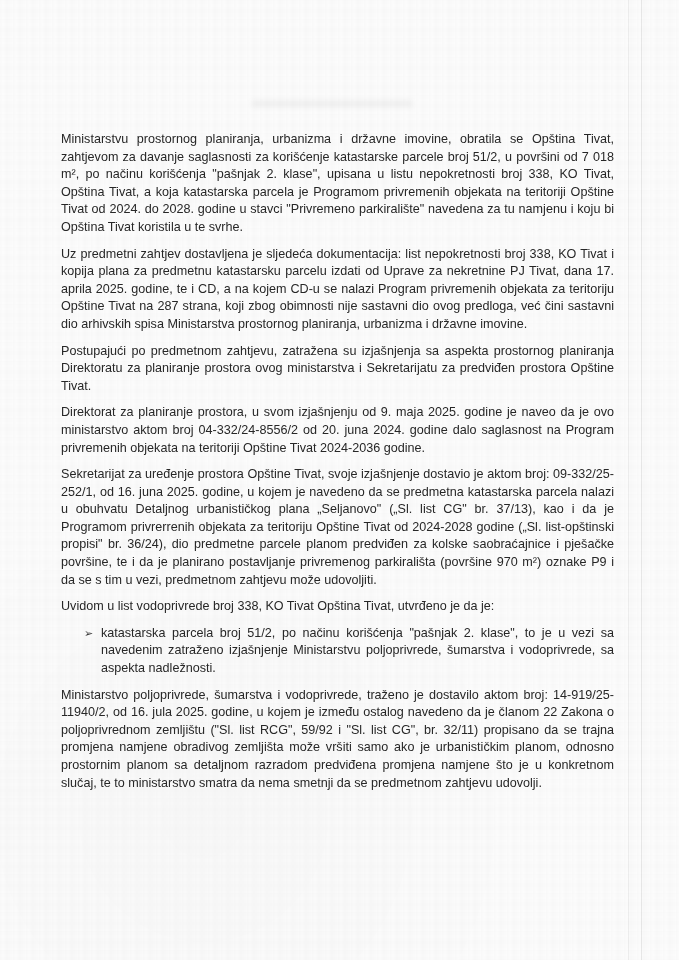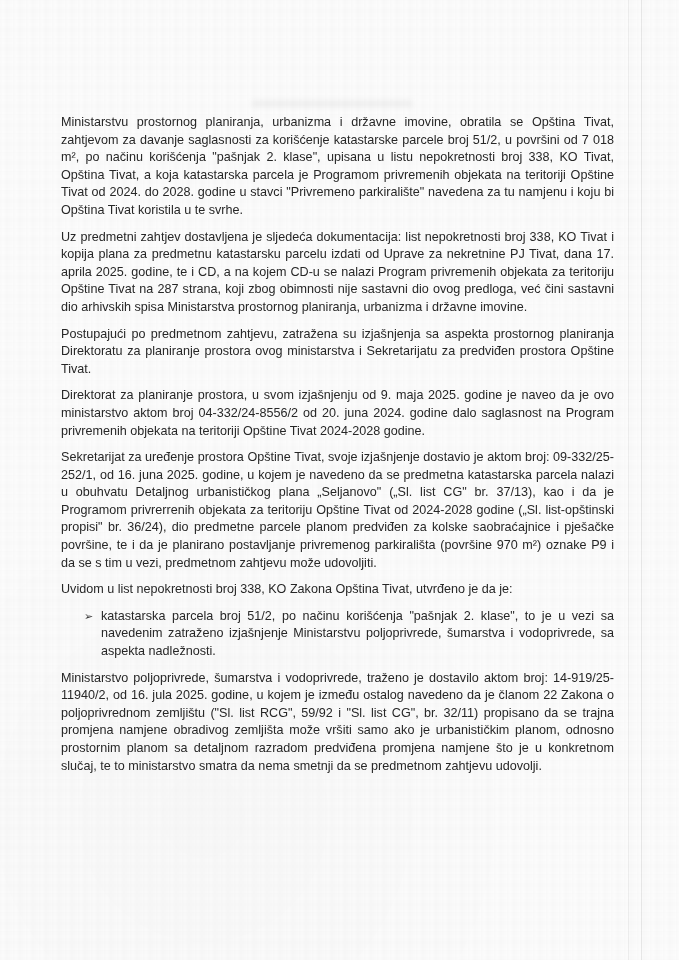--- a/index.html
+++ b/index.html
@@ -79,21 +79,21 @@
     top: 16px;
     width: 160px;
     height: 7px;
     background: rgba(0,0,0,0.045);
     filter: blur(2.6px);
   }
 
   .body-block {
     position: absolute;
     left: 61px;
-    top: 114px;
+    top: 131px;
     width: 553px;
   }
 
   p.para {
     margin: 0 0 9px 0;
     font-size: 12.6px;
     line-height: 17.6px;
     text-align: justify;
     text-justify: inter-word;
     color: #2a2a2a;
@@ -142,23 +142,23 @@
   <div class="faded-header">
     <div class="ghost-underlay"></div>
     <div class="ghost-text"></div>
   </div>
 
   <div class="body-block">
 
     <p class="para">Ministarstvu prostornog planiranja, urbanizma i državne imovine, obratila se Opština Tivat, zahtjevom za davanje saglasnosti za korišćenje katastarske parcele broj 51/2, u površini od 7 018 m², po načinu korišćenja "pašnjak 2. klase", upisana u listu nepokretnosti broj 338, KO Tivat, Opština Tivat, a koja katastarska parcela je Programom privremenih objekata na teritoriji Opštine Tivat od 2024. do 2028. godine u stavci "Privremeno parkiralište" navedena za tu namjenu i koju bi Opština Tivat koristila u te svrhe.</p>
     <p class="para">Uz predmetni zahtjev dostavljena je sljedeća dokumentacija: list nepokretnosti broj 338, KO Tivat i kopija plana za predmetnu katastarsku parcelu izdati od Uprave za nekretnine PJ Tivat, dana 17. aprila 2025. godine, te i CD, a na kojem CD-u se nalazi Program privremenih objekata za teritoriju Opštine Tivat na 287 strana, koji zbog obimnosti nije sastavni dio ovog predloga, već čini sastavni dio arhivskih spisa Ministarstva prostornog planiranja, urbanizma i državne imovine.</p>
     <p class="para">Postupajući po predmetnom zahtjevu, zatražena su izjašnjenja sa aspekta prostornog planiranja Direktoratu za planiranje prostora ovog ministarstva i Sekretarijatu za predviđen prostora Opštine Tivat.</p>
-    <p class="para">Direktorat za planiranje prostora, u svom izjašnjenju od 9. maja 2025. godine je naveo da je ovo ministarstvo aktom broj 04-332/24-8556/2 od 20. juna 2024. godine dalo saglasnost na Program privremenih objekata na teritoriji Opštine Tivat 2024-2028 godine.</p>
+    <p class="para">Direktorat za planiranje prostora, u svom izjašnjenju od 9. maja 2025. godine je naveo da je ovo ministarstvo aktom broj 04-332/24-8556/2 od 20. juna 2024. godine dalo saglasnost na Program privremenih objekata na teritoriji Opštine Tivat 2024-2036 godine.</p>
     <p class="para">Sekretarijat za uređenje prostora Opštine Tivat, svoje izjašnjenje dostavio je aktom broj: 09-332/25-252/1, od 16. juna 2025. godine, u kojem je navedeno da se predmetna katastarska parcela nalazi u obuhvatu Detaljnog urbanističkog plana „Seljanovo" („Sl. list CG" br. 37/13), kao i da je Programom privrerrenih objekata za teritoriju Opštine Tivat od 2024-2028 godine („Sl. list-opštinski propisi" br. 36/24), dio predmetne parcele planom predviđen za kolske saobraćajnice i pješačke površine, te i da je planirano postavljanje privremenog parkirališta (površine 970 m²) oznake P9 i da se s tim u vezi, predmetnom zahtjevu može udovoljiti.</p>
-    <p class="para">Uvidom u list nepokretnosti broj 338, KO Zakona Opština Tivat, utvrđeno je da je:</p>
+    <p class="para">Uvidom u list vodoprivrede broj 338, KO Tivat Opština Tivat, utvrđeno je da je:</p>
 
     <ul class="bullet-list">
       <li class="bullet-item">
         <span class="bullet-marker">➢</span>
         <span>katastarska parcela broj 51/2, po načinu korišćenja "pašnjak 2. klase", to je u vezi sa navedenim zatraženo izjašnjenje Ministarstvu poljoprivrede, šumarstva i vodoprivrede, sa aspekta nadležnosti.</span>
       </li>
     </ul>
 
     <p class="para">Ministarstvo poljoprivrede, šumarstva i vodoprivrede, traženo je dostavilo aktom broj: 14-919/25-11940/2, od 16. jula 2025. godine, u kojem je između ostalog navedeno da je članom 22 Zakona o poljoprivrednom zemljištu ("Sl. list RCG", 59/92 i "Sl. list CG", br. 32/11) propisano da se trajna promjena namjene obradivog zemljišta može vršiti samo ako je urbanističkim planom, odnosno prostornim planom sa detaljnom razradom predviđena promjena namjene što je u konkretnom slučaj, te to ministarstvo smatra da nema smetnji da se predmetnom zahtjevu udovolji.</p>
 

